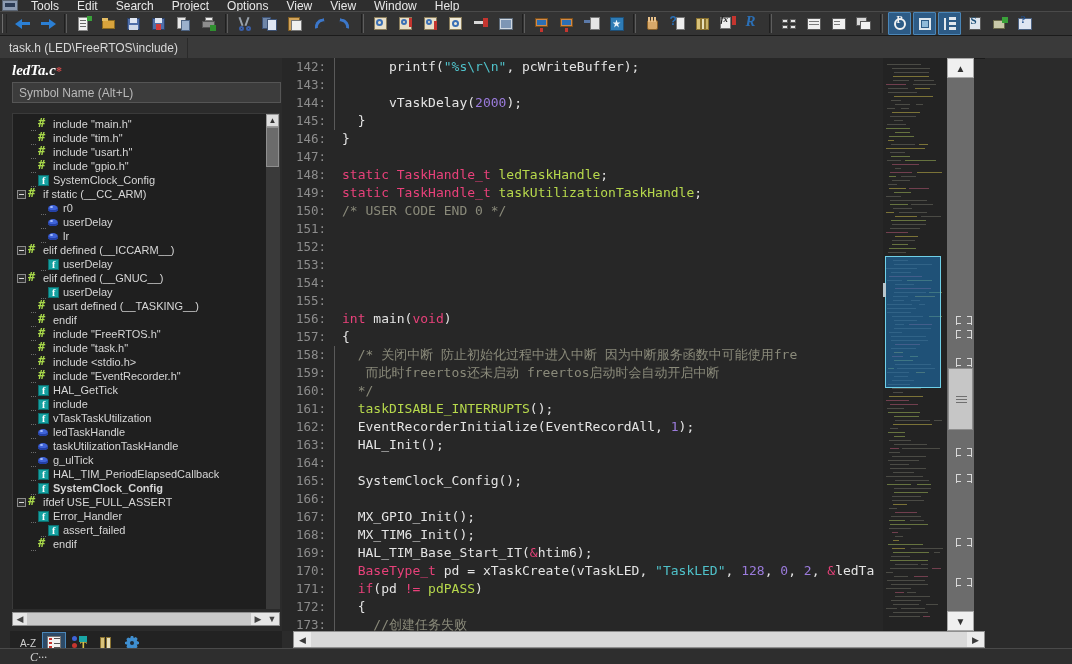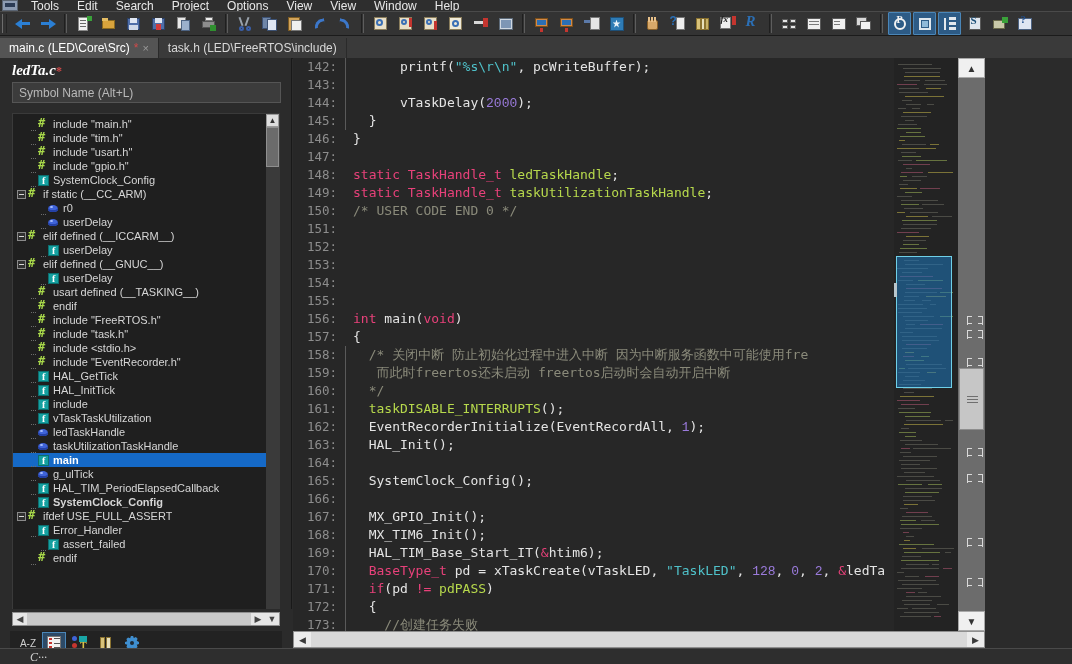--- a/index.html
+++ b/index.html
@@ -182,21 +182,21 @@
     position:absolute;left:10px;top:22px;width:272px;height:24px;
     background:#222;display:flex;align-items:center;gap:2px;padding-left:6px;
     box-sizing:border-box;
   }
   .ltool{width:22px;height:20px;display:flex;align-items:center;justify-content:center;
     border:1px solid transparent;}
   .ltool.sel{border:1px solid #4a86b8;background:#2d4a66;}
 
   
   .editor{
-    position:absolute;left:293px;top:58px;width:692px;height:573px;
+    position:absolute;left:282px;top:58px;width:692px;height:573px;
     background:#272727;overflow:hidden;
   }
   .code{
     position:relative;
     font-family:"DejaVu Sans Mono", monospace;
     font-size:13px;line-height:18px;
     white-space:pre;
   }
   .ln{
     display:flex;height:18px;align-items:center;
@@ -208,21 +208,21 @@
   }
   .fold{
     width:10px;flex:0 0 10px;height:18px;position:relative;
   }
   .fold.barline:after{
     content:"";position:absolute;left:4px;top:0;bottom:0;width:1px;background:#5a5a5a;
   }
   .src{color:#e4e4e4;padding-left:2px;}
   .k-kw{color:#e8417a;}
   .k-id{color:#b7d94c;}
-  .k-num{color:#9b7bdc;font-family:Liberation Mono, monospace;}
+  .k-num{color:#9b7bdc;}
   .k-str{color:#4fc1c9;}
   .k-com{color:#8a8a7a;}
 
   
   .minimap{
     position:absolute;right:27px;top:0;width:64px;height:573px;
     background:#232323;overflow:hidden;
   }
   .mm-line{position:absolute;height:1px;background:#5a5a52;opacity:.75;}
   .mm-line.r{background:#8c4a5e;}
@@ -539,25 +539,20 @@
       </div>
       <div class="tbtn" title="Project Help">
         <span class="ico">
           <i class="sq" style="left:1px;top:2px;width:14px;height:12px;background:#dfe6f2;border:1px solid #4d6382;"></i>
           <b class="sq" style="left:4px;top:-3px;color:#1f4f8f;font-size:11px;font-weight:bold;font-family:'Liberation Serif',serif;">?</b>
         </span>
       </div>
     </div>
 
   <div class="tabstrip">
-    <div class="tab active">
-      <span>main.c (LED\Core\Src)</span>
-      <span class="dirty">*</span>
-      <span class="xclose">×</span>
-    </div>
     <div class="tab">
       <span>task.h (LED\FreeRTOS\include)</span>
     </div>
   </div>
 
   <div class="leftpanel">
     <div class="panel-title">
       <span>ledTa.c</span><span class="star">*</span>
     </div>
     <div class="symsearch">Symbol Name (Alt+L)</div>
@@ -605,20 +600,26 @@
             <span class="ticon ic-var"></span>
             <span class="tlabel">r0</span>
           </div>
           <div class="trow">
             <span class="tindent" style="width: 24px;"></span>
             <span class="nodash"></span>
             <span class="ticon ic-var"></span>
             <span class="tlabel">userDelay</span>
           </div>
           <div class="trow">
+            <span class="tindent" style="width: 24px;"></span>
+            <span class="nodash"></span>
+            <span class="ticon ic-var"></span>
+            <span class="tlabel">lr</span>
+          </div>
+          <div class="trow">
             <span class="tindent" style="width: 4px;"></span>
             <span class="expander"></span>
             <span class="ticon ic-hash"></span>
             <span class="tlabel">elif defined (__ICCARM__)</span>
           </div>
           <div class="trow">
             <span class="tindent" style="width: 24px;"></span>
             <span class="nodash"></span>
             <span class="ticon ic-fn"></span>
             <span class="tlabel">userDelay</span>
@@ -674,51 +675,39 @@
           <div class="trow">
             <span class="tindent" style="width: 14px;"></span>
             <span class="nodash"></span>
             <span class="ticon ic-fn"></span>
             <span class="tlabel">HAL_GetTick</span>
           </div>
           <div class="trow">
             <span class="tindent" style="width: 14px;"></span>
             <span class="nodash"></span>
             <span class="ticon ic-fn"></span>
-            <span class="tlabel">HAL_InitTick</span>
-          </div>
-          <div class="trow">
-            <span class="tindent" style="width: 14px;"></span>
-            <span class="nodash"></span>
-            <span class="ticon ic-fn"></span>
             <span class="tlabel">include</span>
           </div>
           <div class="trow">
             <span class="tindent" style="width: 14px;"></span>
             <span class="nodash"></span>
             <span class="ticon ic-fn"></span>
             <span class="tlabel">vTaskTaskUtilization</span>
           </div>
           <div class="trow">
             <span class="tindent" style="width: 14px;"></span>
             <span class="nodash"></span>
             <span class="ticon ic-var"></span>
             <span class="tlabel">ledTaskHandle</span>
           </div>
           <div class="trow">
             <span class="tindent" style="width: 14px;"></span>
             <span class="nodash"></span>
             <span class="ticon ic-var"></span>
             <span class="tlabel">taskUtilizationTaskHandle</span>
-          </div>
-          <div class="trow selected">
-            <span class="tindent" style="width: 14px;"></span>
-            <span class="nodash"></span>
-            <span class="ticon ic-fn"></span>
-            <span class="tlabel">main</span>
           </div>
           <div class="trow">
             <span class="tindent" style="width: 14px;"></span>
             <span class="nodash"></span>
             <span class="ticon ic-var"></span>
             <span class="tlabel">g_ulTick</span>
           </div>
           <div class="trow">
             <span class="tindent" style="width: 14px;"></span>
             <span class="nodash"></span>

